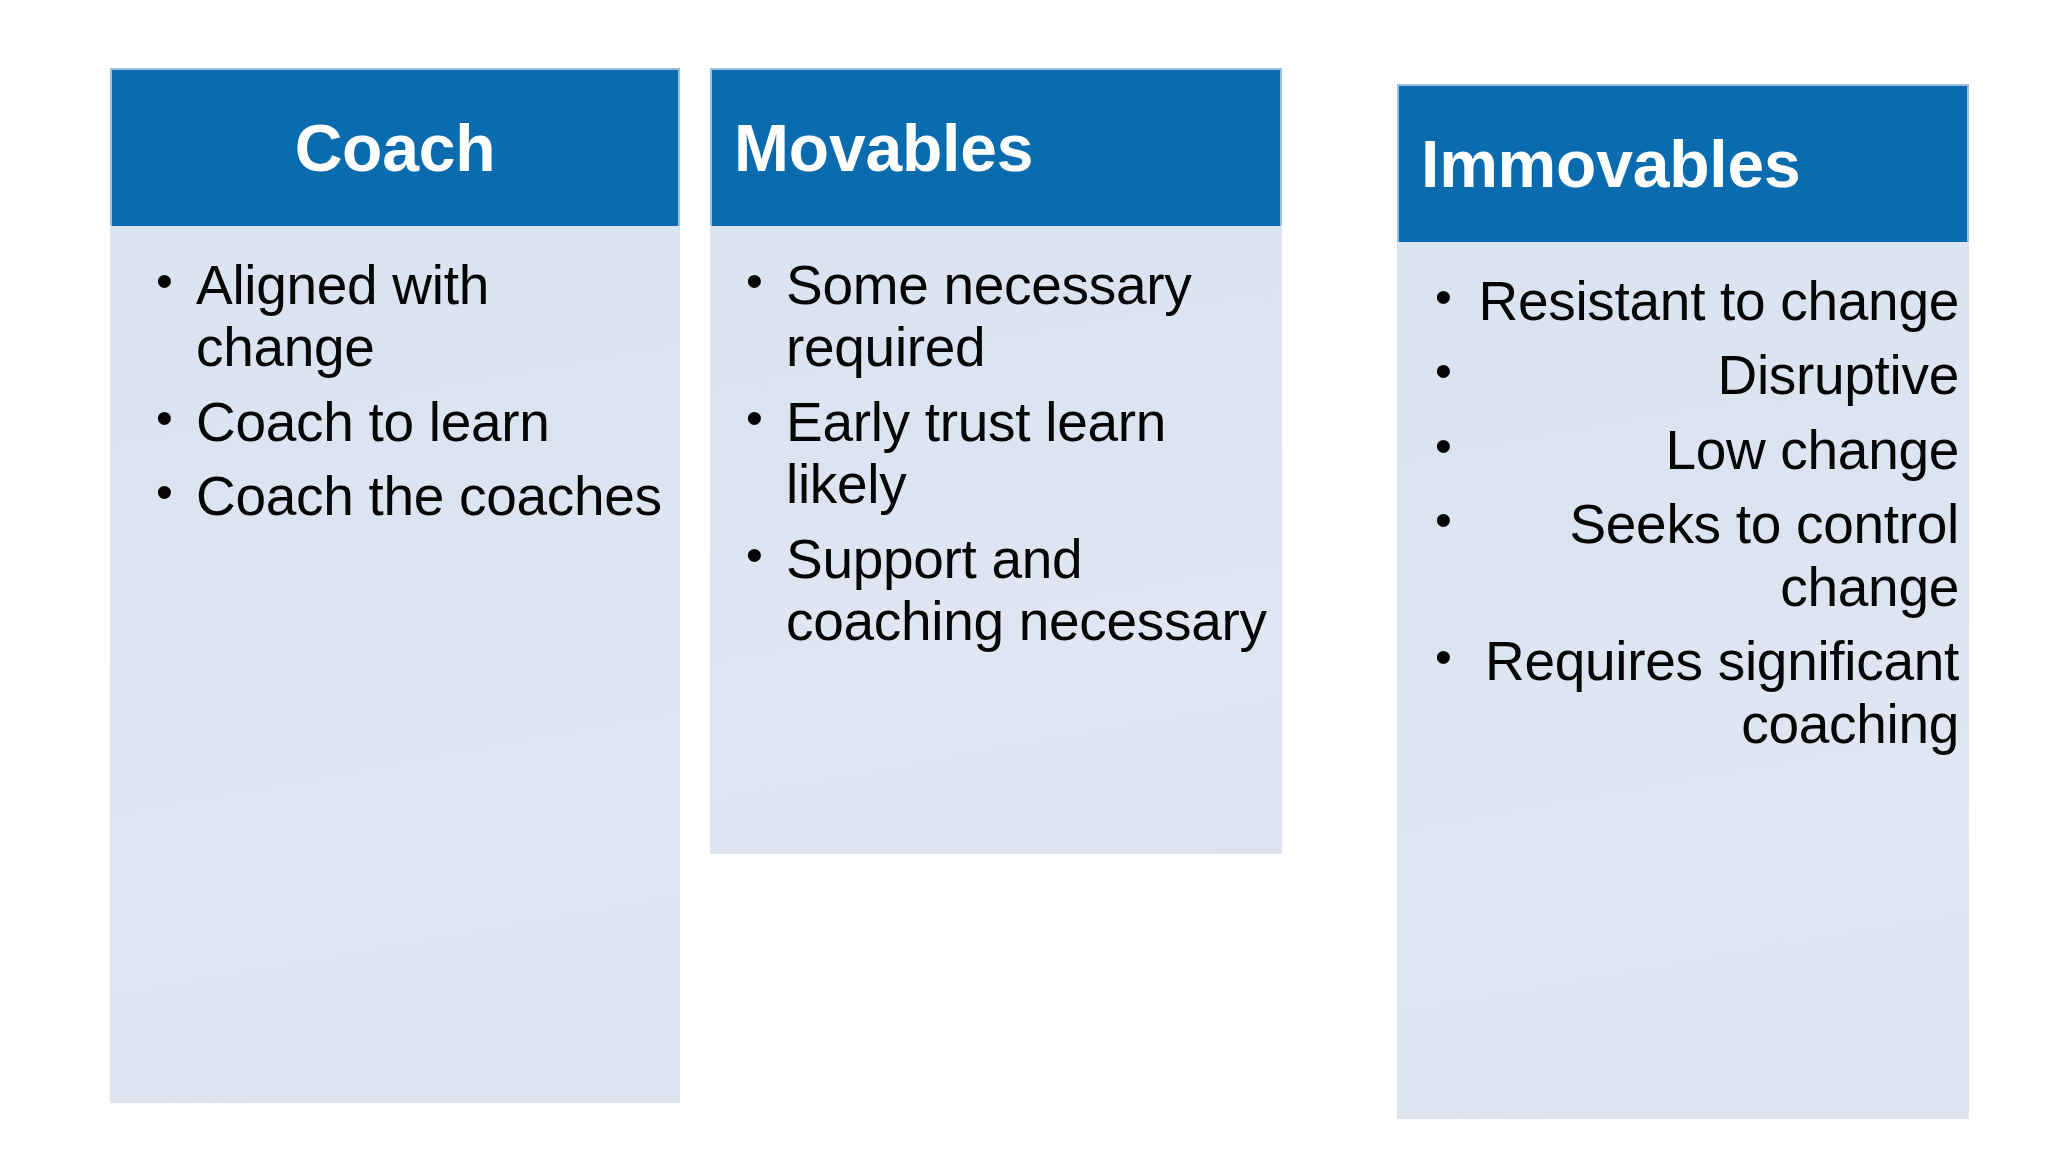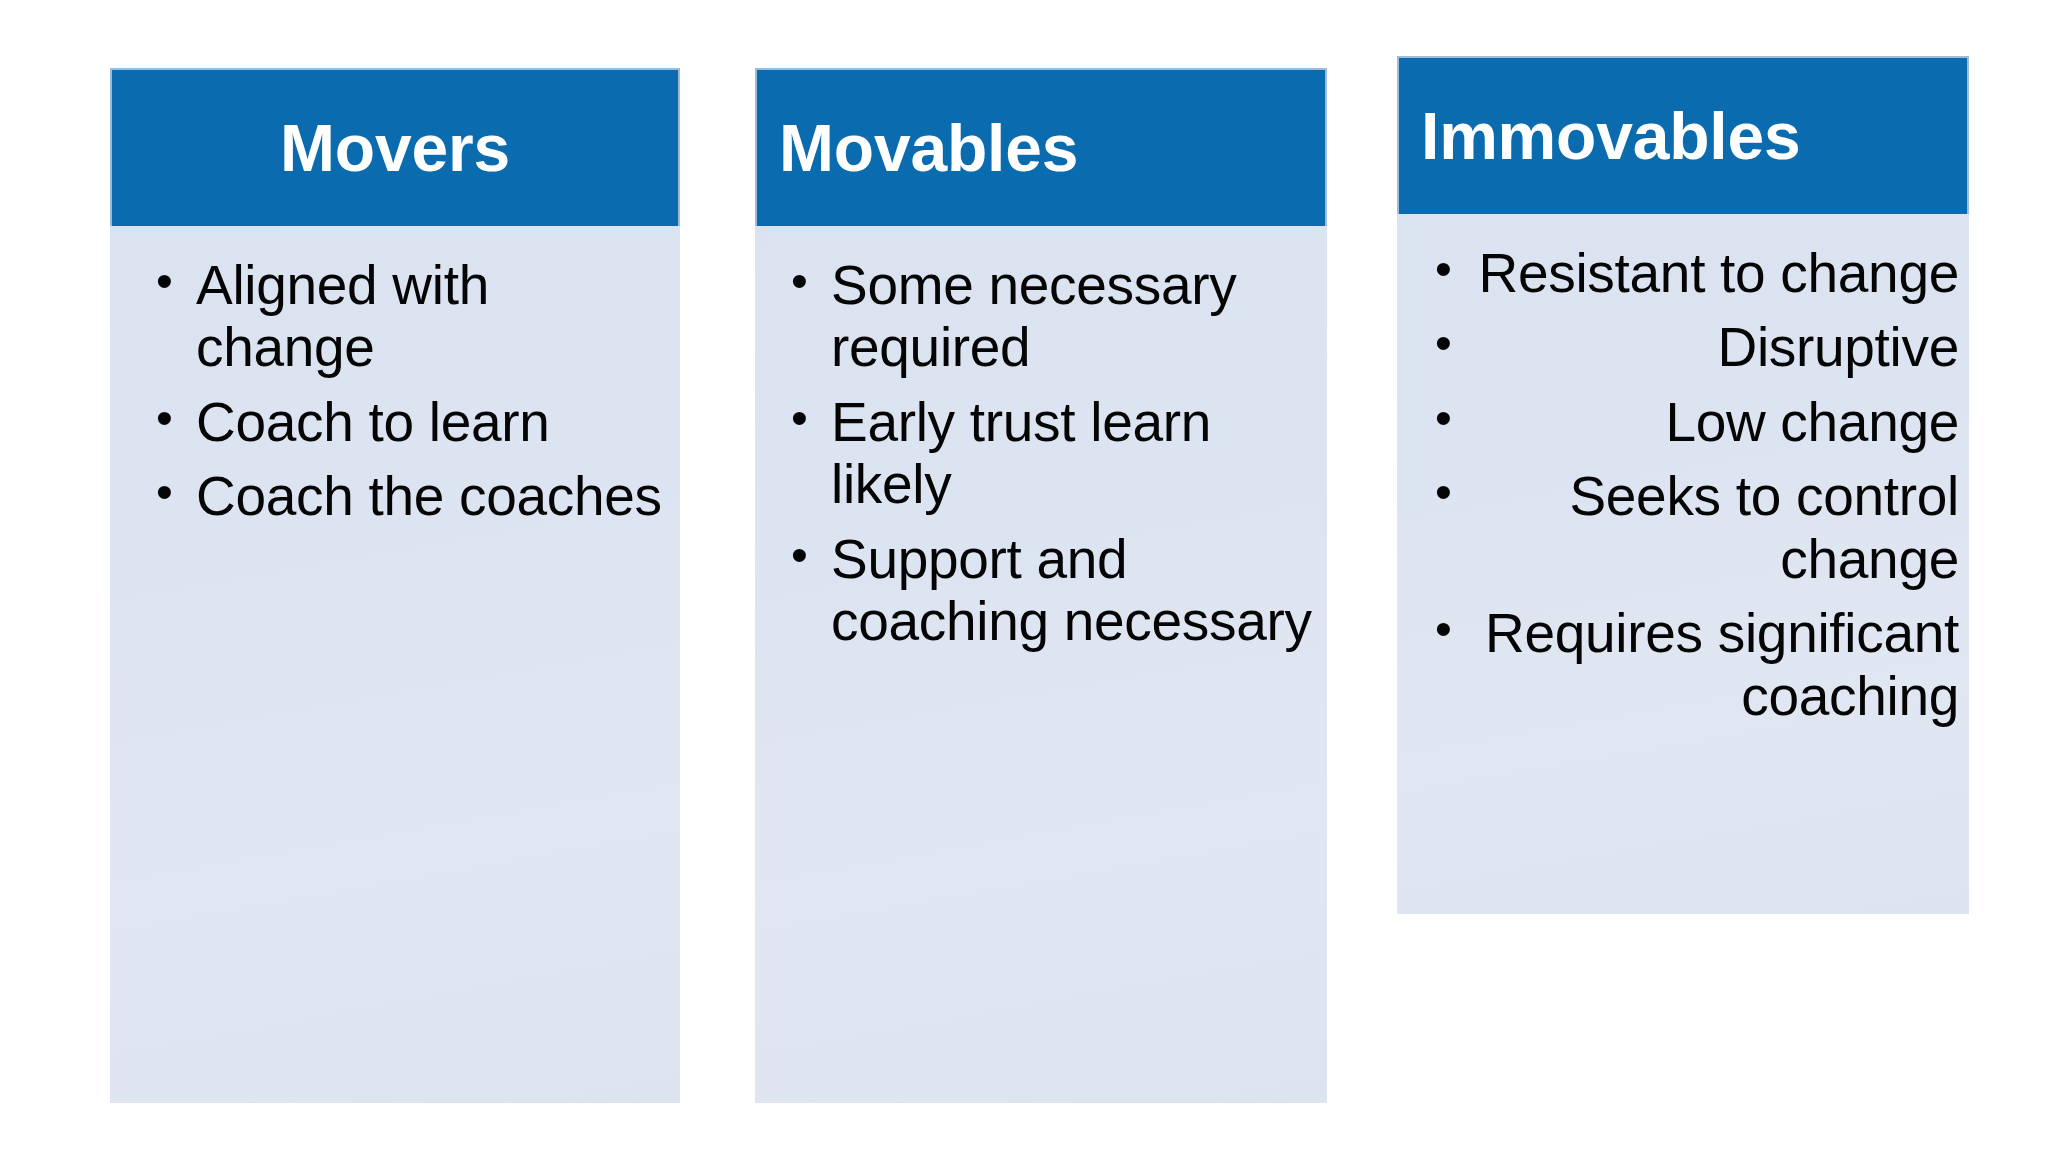--- a/index.html
+++ b/index.html
@@ -29,22 +29,22 @@
     height: 1152px;
   }
 
   .column {
     position: absolute;
     display: flex;
     flex-direction: column;
   }
 
   .col-1 { left: 110px;  top: 68px; width: 570px; height: 1035px; }
-  .col-2 { left: 755px;  top: 68px; width: 572px; height: 1035px; }
-  .col-3 { left: 1397px; top: 56px; width: 572px; height: 858px; }
+  .col-2 { left: 710px;  top: 68px; width: 572px; height: 786px; }
+  .col-3 { left: 1397px; top: 84px; width: 572px; height: 1035px; }
 
   .col-header {
     height: 158px;
     background: #0A6CAE;
     color: #ffffff;
     font-size: 66px;
     font-weight: bold;
     line-height: 1;
     display: flex;
     align-items: center;
@@ -100,21 +100,21 @@
   .col-2 ul.bullets { padding-left: 18px; padding-right: 10px; }
   .col-3 ul.bullets { padding-left: 20px; padding-right: 10px; text-align: right; }
 </style>
 </head>
 <body>
 
 <div class="slide">
   <div class="columns">
 
     <div class="column col-1">
-      <div class="col-header">Movers</div>
+      <div class="col-header">Coach</div>
       <div class="col-body">
         <ul class="bullets">
           <li>Aligned with change</li>
           <li>Coach to learn</li>
           <li>Coach the coaches</li>
         </ul>
       </div>
     </div>
 
     <div class="column col-2">

